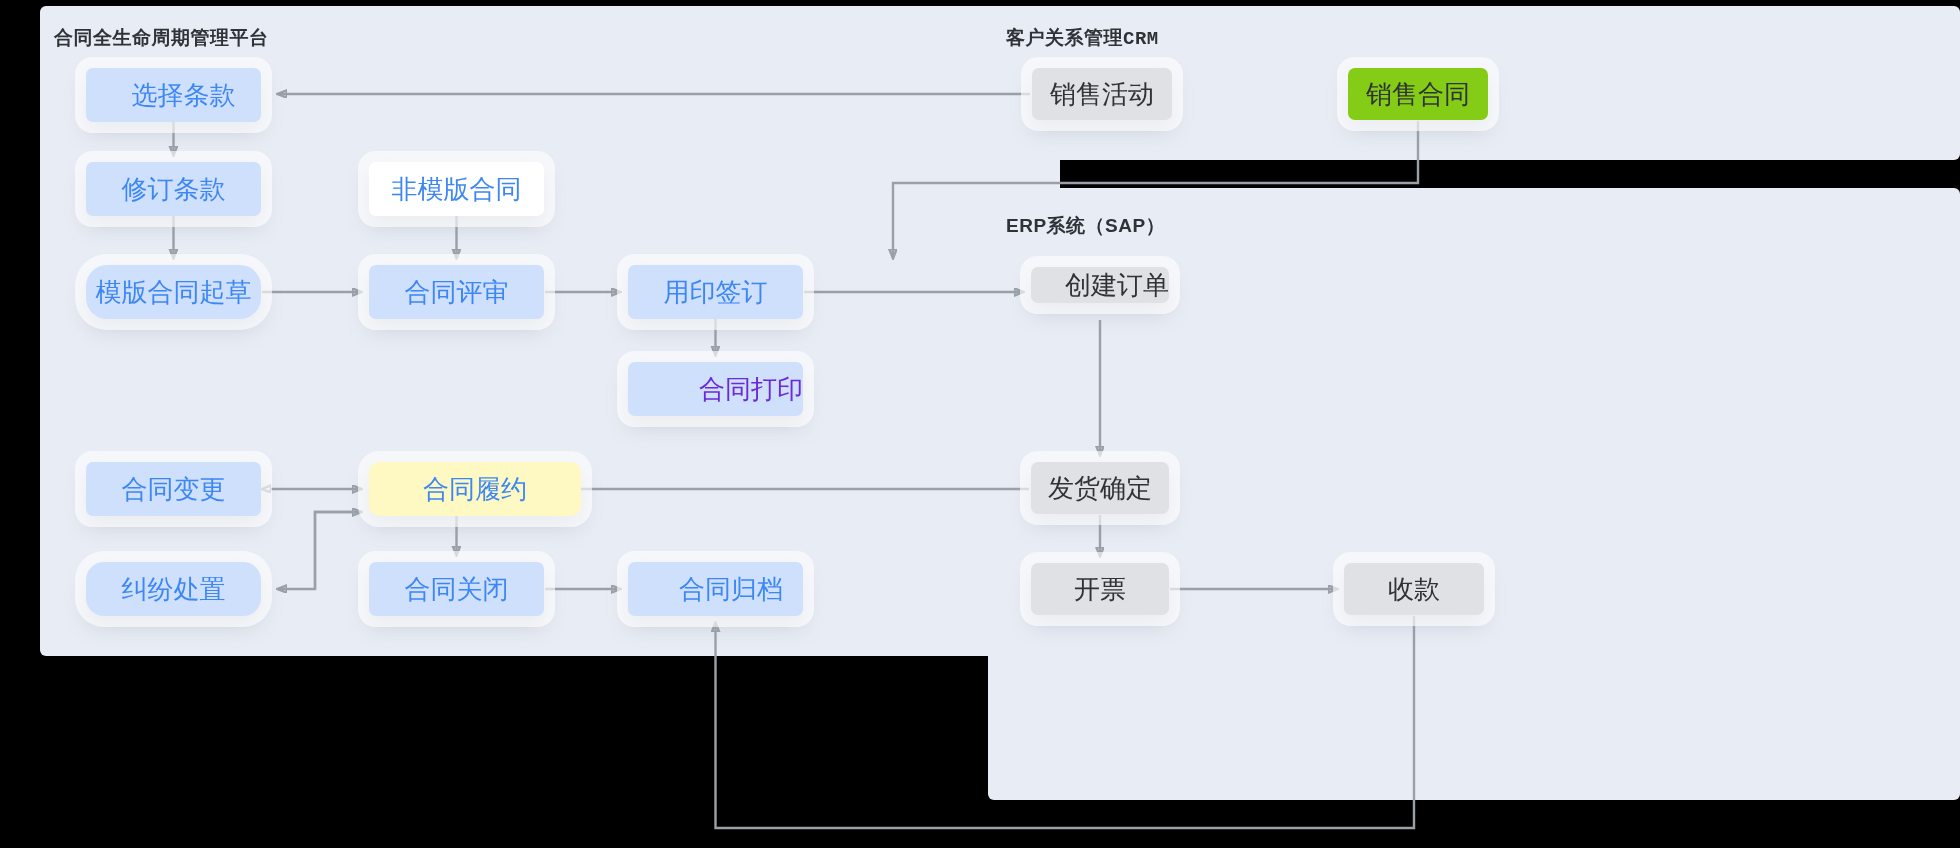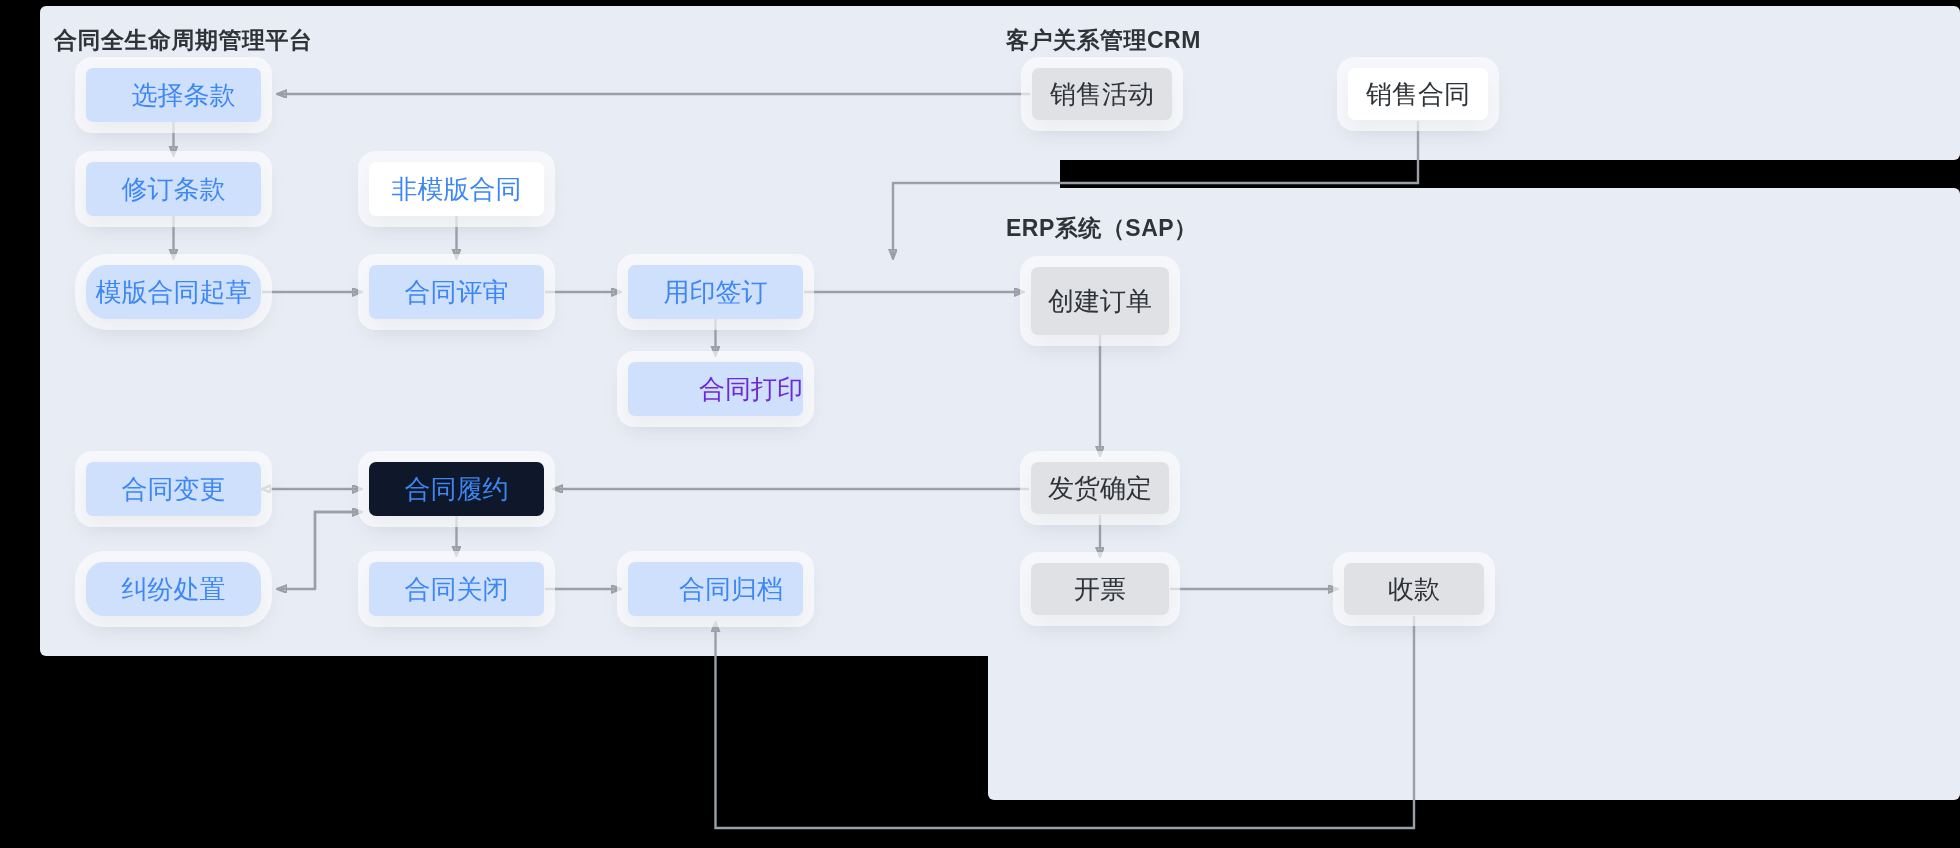--- a/index.html
+++ b/index.html
@@ -24,21 +24,21 @@
   }
 
   
   .panel {
     position: absolute;
     background: #e8ecf4;
     border-radius: 6px;
   }
   .panel-title {
     position: absolute;
-    font-size: 23px;
+    font-size: 19px;
     font-weight: 700;
     color: #2f3337;
     letter-spacing: .5px;
     white-space: nowrap;
   }
 
   
   .node {
     position: absolute;
     display: flex;
@@ -77,21 +77,21 @@
 </style>
 </head>
 <body>
 
 <div id="stage">
 
   <div id="panels-layer">
       <div class="panel" style="left: 40px; top: 6px; width: 1020px; height: 650px; background: rgb(232, 236, 244);"></div>
       <div class="panel-title" style="left: 54px; top: 25px; color: rgb(47, 51, 55);">合同全生命周期管理平台</div>
       <div class="panel" style="left: 988px; top: 6px; width: 972px; height: 154px; background: rgb(232, 236, 244);"></div>
-      <div class="panel-title" style="left: 1006px; top: 25px; color: rgb(47, 51, 55);">客户关系管理CRM</div>
+      <div class="panel-title" style="left: 1006px; top: 25px; color: rgb(47, 51, 55); font-family: Liberation Mono, monospace;">客户关系管理CRM</div>
       <div class="panel" style="left: 988px; top: 188px; width: 972px; height: 612px; background: rgb(232, 236, 244);"></div>
       <div class="panel-title" style="left: 1006px; top: 213px; color: rgb(47, 51, 55);">ERP系统（SAP）</div>
     </div>
 
   <svg id="wires" viewBox="0 0 1960 848">
     <defs>
       <marker id="ah" markerWidth="11" markerHeight="11" refX="9.2" refY="4.2" orient="auto" markerUnits="userSpaceOnUse">
         <path d="M0.5,0.6 L9.6,4.2 L0.5,7.8 z" fill="#9aa0a8" stroke="none"></path>
       </marker>
       <marker id="ahs" markerWidth="11" markerHeight="11" refX="1.4" refY="4.2" orient="auto-start-reverse" markerUnits="userSpaceOnUse">
@@ -159,36 +159,36 @@
       </div>
       <div class="node blue" style="left: 628px; top: 362px; width: 175px; height: 54px; background: rgb(207, 224, 253); color: #6d28d9; justify-content: flex-end;">
         <span>合同打印</span>
       </div>
       <div class="node blue" style="left: 86px; top: 462px; width: 175px; height: 54px; background: rgb(207, 224, 253); color: rgb(61, 135, 245);">
         <span>合同变更</span>
       </div>
       <div class="node blue" style="left: 86px; top: 562px; width: 175px; height: 54px; background: rgb(207, 224, 253); color: rgb(61, 135, 245); border-radius: 18px;">
         <span>纠纷处置</span>
       </div>
-      <div class="node blue" style="left: 369px; top: 462px; width: 175px; height: 54px; background: #0f172a; color: rgb(61, 135, 245);">
+      <div class="node blue" style="left: 369px; top: 462px; width: 212px; height: 54px; background: #fef9c3; color: rgb(61, 135, 245); border-radius: 10px;">
         <span>合同履约</span>
       </div>
       <div class="node blue" style="left: 369px; top: 562px; width: 175px; height: 54px; background: rgb(207, 224, 253); color: rgb(61, 135, 245);">
         <span>合同关闭</span>
       </div>
       <div class="node blue" style="left: 628px; top: 562px; width: 175px; height: 54px; background: rgb(207, 224, 253); color: rgb(61, 135, 245); padding-left: 31px;">
         <span>合同归档</span>
       </div>
       <div class="node grey" style="left: 1032px; top: 68px; width: 140px; height: 52px; background: rgb(223, 225, 228); color: rgb(47, 51, 55);">
         <span>销售活动</span>
       </div>
-      <div class="node grey" style="left: 1348px; top: 68px; width: 140px; height: 52px; background: #ffffff; color: rgb(47, 51, 55);">
+      <div class="node grey" style="left: 1348px; top: 68px; width: 140px; height: 52px; background: #84cc16; color: rgb(47, 51, 55);">
         <span>销售合同</span>
       </div>
-      <div class="node grey" style="left: 1031px; top: 267px; width: 138px; height: 68px; background: rgb(223, 225, 228); color: rgb(47, 51, 55);">
+      <div class="node grey" style="left: 1031px; top: 267px; width: 138px; height: 36px; background: rgb(223, 225, 228); color: rgb(47, 51, 55); justify-content: flex-end;">
         <span>创建订单</span>
       </div>
       <div class="node grey" style="left: 1031px; top: 462px; width: 138px; height: 52px; background: rgb(223, 225, 228); color: rgb(47, 51, 55);">
         <span>发货确定</span>
       </div>
       <div class="node grey" style="left: 1031px; top: 563px; width: 138px; height: 52px; background: rgb(223, 225, 228); color: rgb(47, 51, 55);">
         <span>开票</span>
       </div>
       <div class="node grey" style="left: 1344px; top: 563px; width: 140px; height: 52px; background: rgb(223, 225, 228); color: rgb(47, 51, 55);">
         <span>收款</span>

